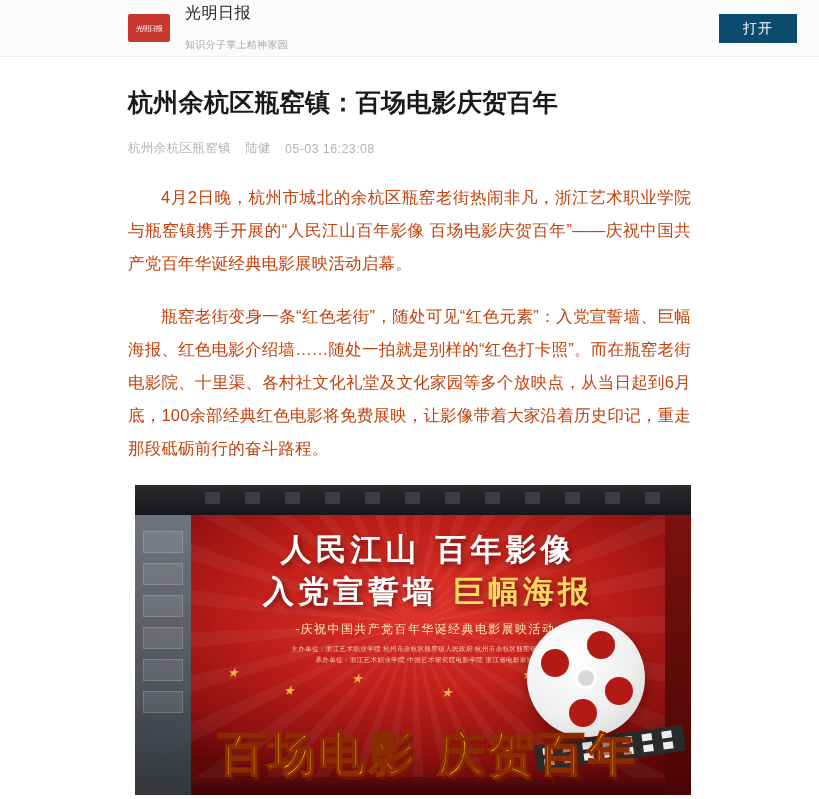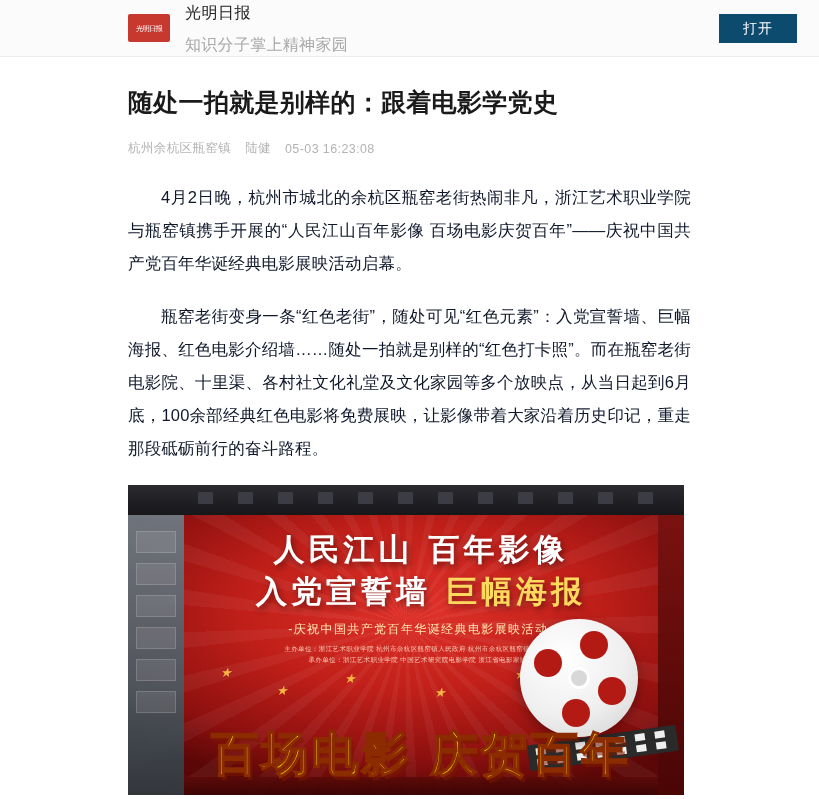--- a/index.html
+++ b/index.html
@@ -55,21 +55,21 @@
   }
   .brand-text { display: flex; flex-direction: column; justify-content: center; }
   .brand-name {
     font-size: 16px;
     color: #222222;
     line-height: 18px;
     font-weight: 500;
     letter-spacing: 0.5px;
   }
   .brand-slogan {
-    font-size: 16px;
+    font-size: 10px;
     color: #a8a8a8;
     line-height: 14px;
     margin-top: 16px;
     letter-spacing: 0.3px;
   }
   .open-btn {
     position: absolute;
     right: 22px;
     top: 14px;
     width: 78px;
@@ -106,32 +106,32 @@
     gap: 14px;
     letter-spacing: 0.4px;
   }
 
   .body-text {
     margin-top: 24px;
   }
   .para {
     font-size: 16.5px;
     line-height: 33px;
-    color: #0f172a;
+    color: #c2410c;
     text-indent: 2em;
     margin: 0 0 20px 0;
     text-align: justify;
     letter-spacing: 0.2px;
   }
 
   
   .figure {
     margin: 6px 0 18px 0;
     display: flex;
-    justify-content: flex-start;
+    justify-content: flex-end;
   }
   .photo {
     position: relative;
     width: 556px;
     height: 310px;
     overflow: hidden;
     background: #6e0c0c;
   }
   
   .photo .bg {
@@ -303,21 +303,21 @@
       </div>
       <div class="brand-text">
         <div class="brand-name">光明日报</div>
         <div class="brand-slogan">知识分子掌上精神家园</div>
       </div>
     </div>
     <button class="open-btn">打开</button>
   </div>
 
   <div class="article">
-    <h1 class="title">随处一拍就是别样的：跟着电影学党史</h1>
+    <h1 class="title">杭州余杭区瓶窑镇：百场电影庆贺百年</h1>
 
     <div class="meta">
       <span>杭州余杭区瓶窑镇</span>
       <span>陆健</span>
       <span>05-03 16:23:08</span>
     </div>
 
     <div class="body-text">
       <p class="para">4月2日晚，杭州市城北的余杭区瓶窑老街热闹非凡，浙江艺术职业学院与瓶窑镇携手开展的“人民江山百年影像 百场电影庆贺百年”——庆祝中国共产党百年华诞经典电影展映活动启幕。</p>
       <p class="para">瓶窑老街变身一条“红色老街”，随处可见“红色元素”：入党宣誓墙、巨幅海报、红色电影介绍墙……随处一拍就是别样的“红色打卡照”。而在瓶窑老街电影院、十里渠、各村社文化礼堂及文化家园等多个放映点，从当日起到6月底，100余部经典红色电影将免费展映，让影像带着大家沿着历史印记，重走那段砥砺前行的奋斗路程。</p>

